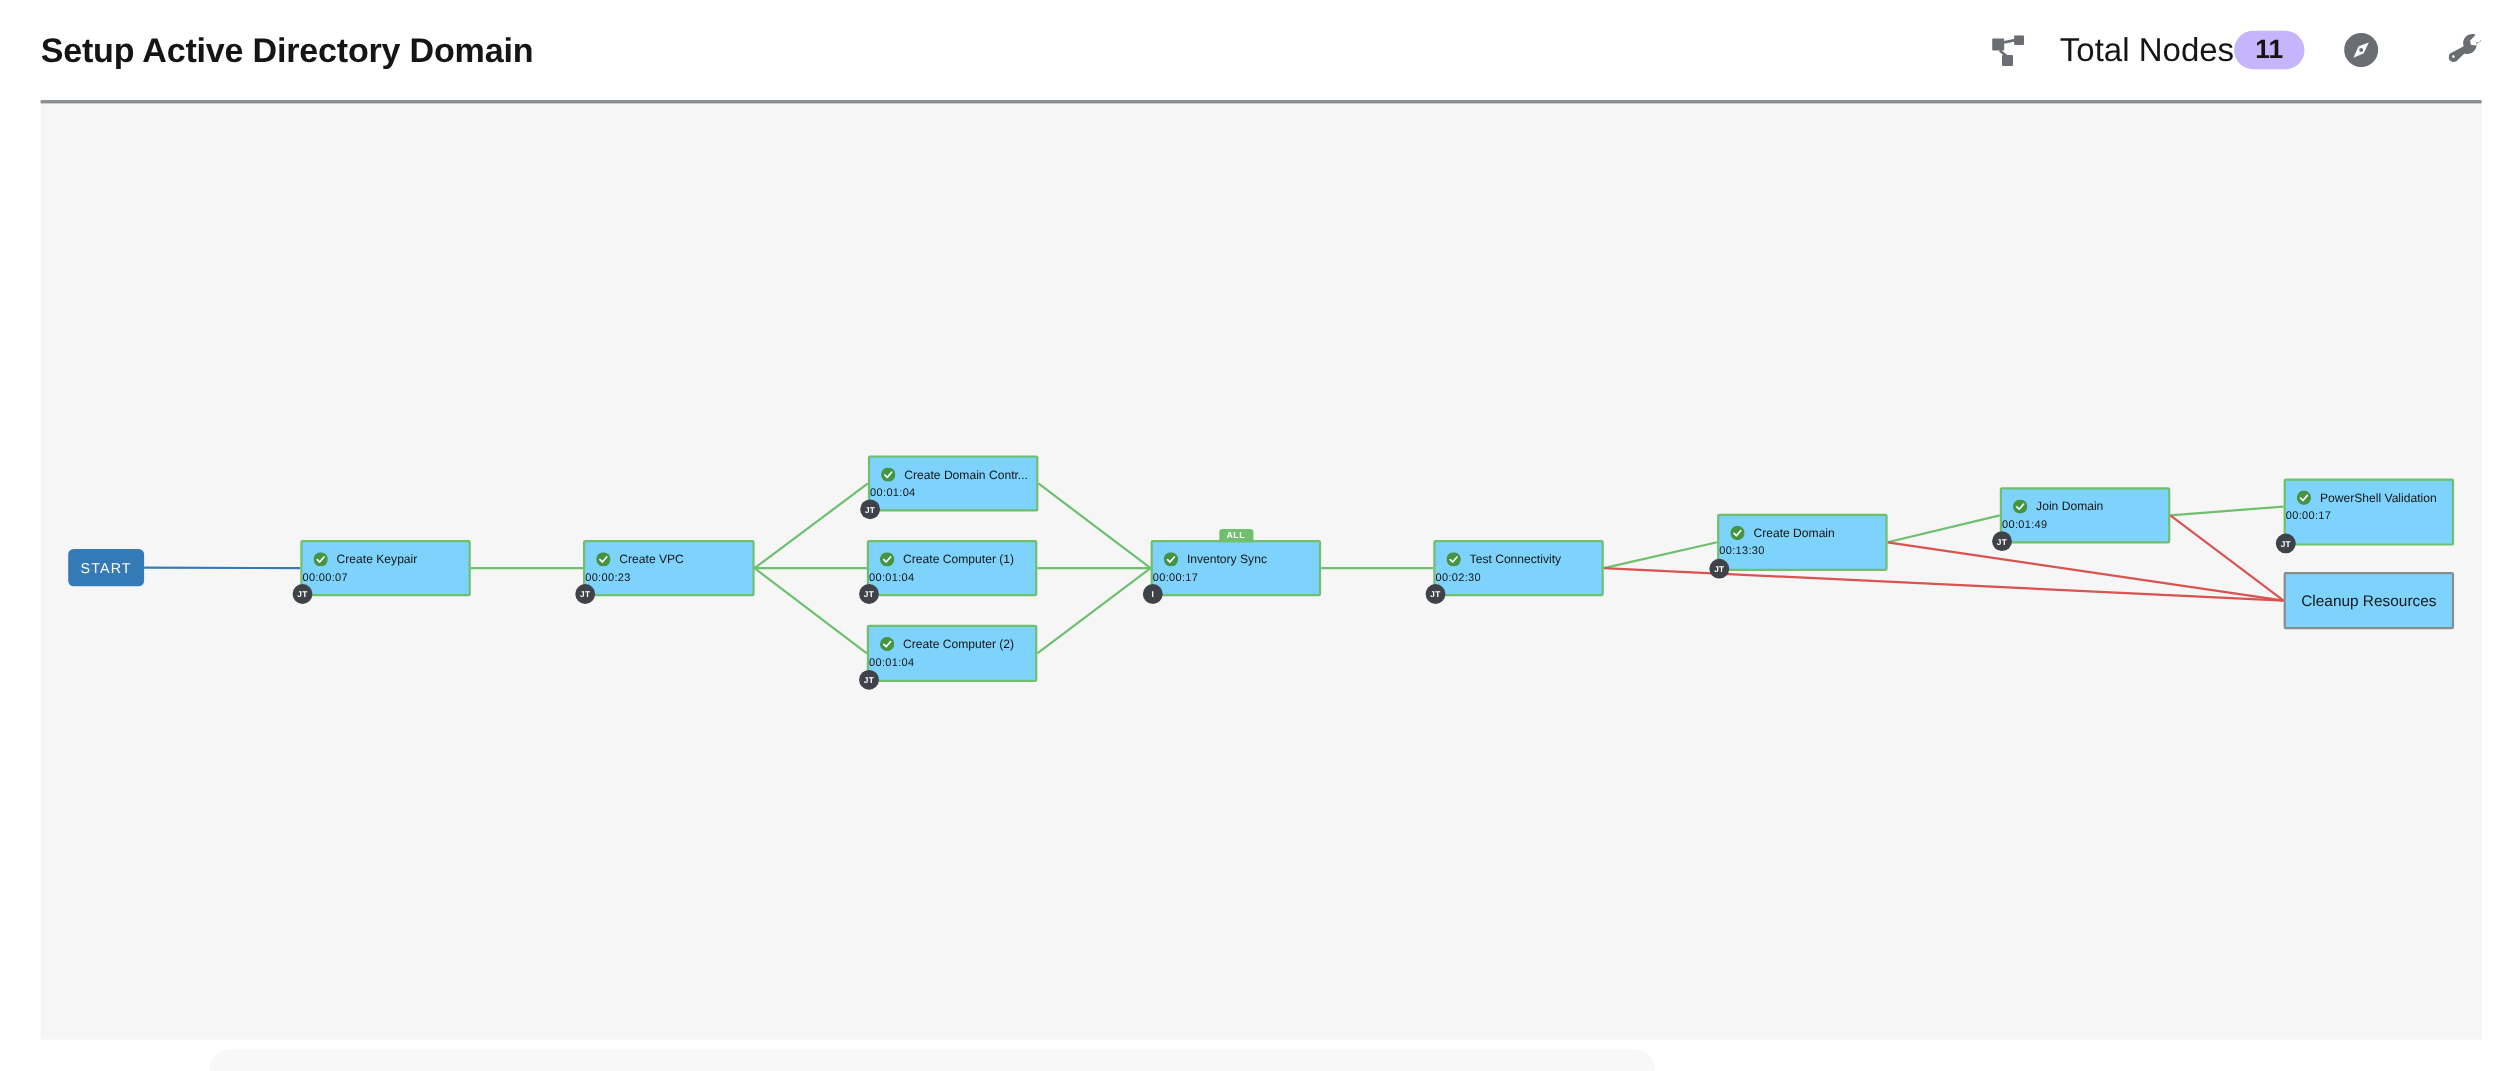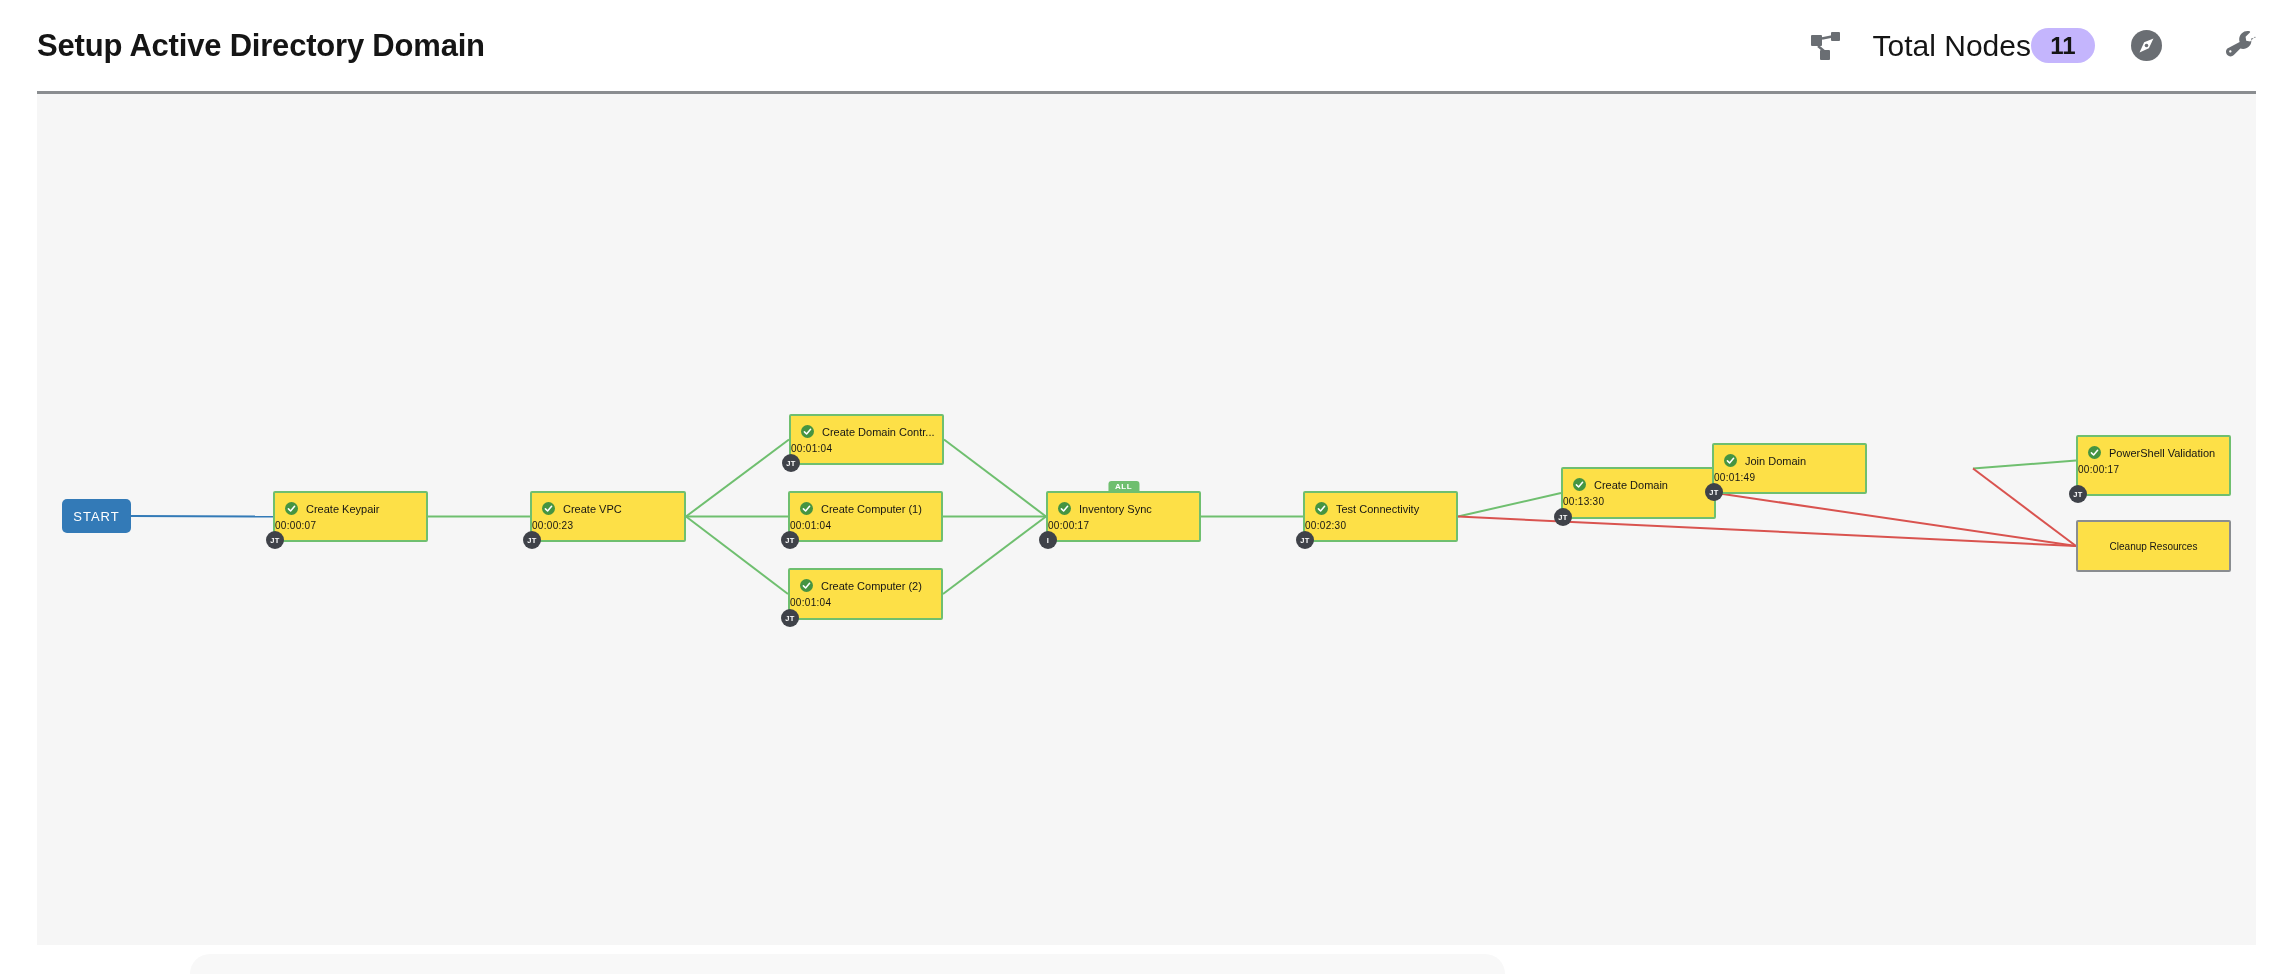--- a/index.html
+++ b/index.html
@@ -23,26 +23,26 @@
 
   
   .canvas{position:absolute;left:37px;top:91px;width:2219px;height:854px;
           background:#f6f6f6;border-top:3px solid #8a8d90;box-sizing:border-box;}
   .edges-svg{position:absolute;left:0;top:0;}
 
   .start-node{position:absolute;background:#337ab7;border-radius:5px;color:#fff;
               font-size:13px;font-weight:500;letter-spacing:1px;
               display:flex;align-items:center;justify-content:center;cursor:pointer;box-sizing:border-box;}
 
-  .wf-node{position:absolute;box-sizing:border-box;background:#fde047;border:2px solid #6fbf6f;
+  .wf-node{position:absolute;box-sizing:border-box;background:#7dd3fc;border:2px solid #6fbf6f;
            border-radius:2px;cursor:pointer;}
   .wf-node.never-ran{border-color:#8a8d90;display:flex;align-items:center;justify-content:center;}
   .node-row{display:flex;align-items:center;gap:8px;padding:9px 8px 0 10px;
             font-size:11px;color:#151515;white-space:nowrap;overflow:hidden;}
-  .node-label-center{font-size:10px;color:#151515;}
+  .node-label-center{font-size:14px;color:#151515;}
   .node-time{text-align:left;font-size:10px;color:#151515;margin-top:5px;letter-spacing:0.3px;}
   .type-badge{position:absolute;left:-9px;bottom:-9px;width:18px;height:18px;background:#3f4249;
               border-radius:50%;color:#fff;font-size:7.5px;font-weight:700;
               display:flex;align-items:center;justify-content:center;letter-spacing:0.3px;}
   .all-badge{position:absolute;top:-12px;left:50%;transform:translateX(-50%);height:12px;
              background:#6fbf6f;color:#fff;font-size:8px;font-weight:700;line-height:12px;
              padding:0 7px;border-radius:3px 3px 0 0;letter-spacing:0.5px;}
 
   .bottom-hint{position:absolute;left:190px;top:954px;width:1315px;height:20px;
                background:#f8f8f8;border-radius:22px 22px 0 0;}
@@ -207,21 +207,21 @@
               <svg width="13" height="13" viewBox="0 0 16 16" style="flex:none;">
                 <circle cx="8" cy="8" r="8" fill="#459442"></circle>
                 <path d="M4.2 8.4 L6.9 11 L11.8 5.3" stroke="#fff" stroke-width="1.9" fill="none" stroke-linecap="round" stroke-linejoin="round"></path>
               </svg>
             </span>
             <span>Create Domain</span>
           </div>
           <div class="node-time">00:13:30</div>
           <div class="type-badge">JT</div>
         </div>
-        <div class="wf-node" style="left: 1675px; top: 349px; width: 155px; height: 51px;">
+        <div class="wf-node" style="left: 1781px; top: 349px; width: 155px; height: 51px;">
           <div class="node-row">
             <span style="display: flex;">
               <svg width="13" height="13" viewBox="0 0 16 16" style="flex:none;">
                 <circle cx="8" cy="8" r="8" fill="#459442"></circle>
                 <path d="M4.2 8.4 L6.9 11 L11.8 5.3" stroke="#fff" stroke-width="1.9" fill="none" stroke-linecap="round" stroke-linejoin="round"></path>
               </svg>
             </span>
             <span>Join Domain</span>
           </div>
           <div class="node-time">00:01:49</div>

